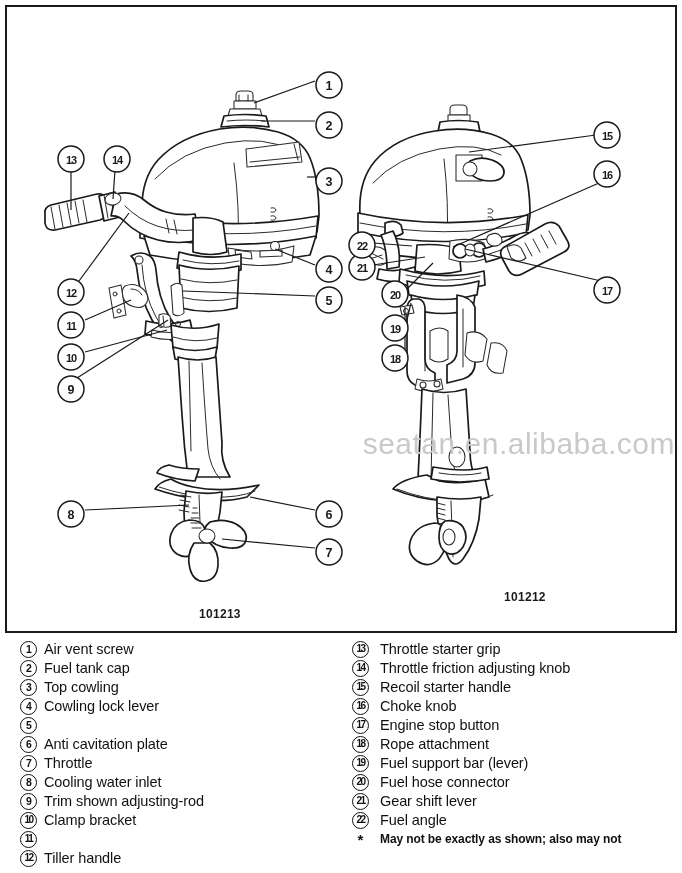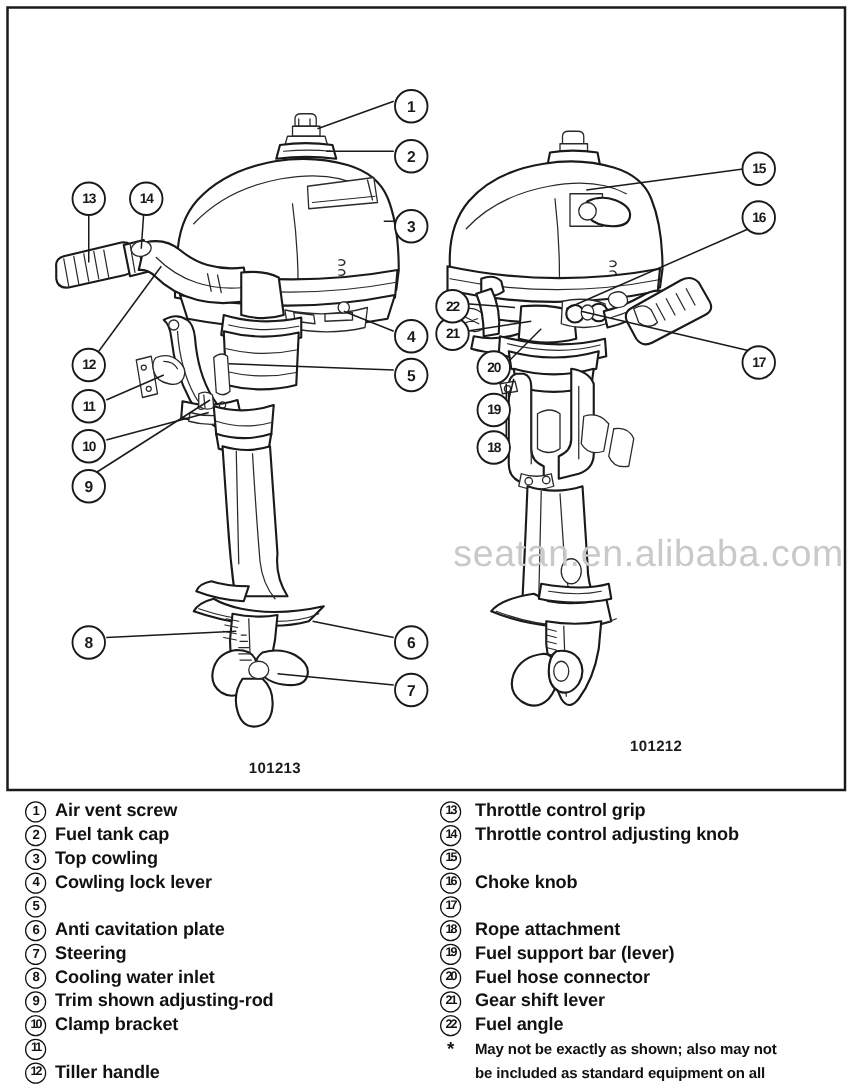--- a/index.html
+++ b/index.html
@@ -87,21 +87,21 @@
     text-align: center;
     font-weight: bold;
     letter-spacing: -0.8px;
     color: #111;
     display: inline-block;
   }
   .legend-num.wide { letter-spacing: -1.5px; font-size: 10px; }
   .legend-label {
     flex: 0 0 auto;
     font-size: 14.5px;
-    font-weight: bold;
+    font-weight: normal;
     color: #111;
     letter-spacing: -0.1px;
   }
   #legend-col-right .legend-num { margin-right: 11px; }
 
   .legend-note {
     display: flex;
     align-items: flex-start;
     white-space: normal;
   }
@@ -612,21 +612,21 @@
       </div>
       <div class="legend-item">
         <span class="legend-num">5</span>
       </div>
       <div class="legend-item">
         <span class="legend-num">6</span>
         <span class="legend-label">Anti cavitation plate</span>
       </div>
       <div class="legend-item">
         <span class="legend-num">7</span>
-        <span class="legend-label">Steering</span>
+        <span class="legend-label">Throttle</span>
       </div>
       <div class="legend-item">
         <span class="legend-num">8</span>
         <span class="legend-label">Cooling water inlet</span>
       </div>
       <div class="legend-item">
         <span class="legend-num">9</span>
         <span class="legend-label">Trim shown adjusting-rod</span>
       </div>
       <div class="legend-item">
@@ -637,35 +637,37 @@
         <span class="legend-num wide">11</span>
       </div>
       <div class="legend-item">
         <span class="legend-num wide">12</span>
         <span class="legend-label">Tiller handle</span>
       </div>
     </div>
   <div class="legend-col" id="legend-col-right">
       <div class="legend-item">
         <span class="legend-num wide">13</span>
-        <span class="legend-label">Throttle control grip</span>
+        <span class="legend-label">Throttle starter grip</span>
       </div>
       <div class="legend-item">
         <span class="legend-num wide">14</span>
-        <span class="legend-label">Throttle control adjusting knob</span>
+        <span class="legend-label">Throttle friction adjusting knob</span>
       </div>
       <div class="legend-item">
         <span class="legend-num wide">15</span>
+        <span class="legend-label">Recoil starter handle</span>
       </div>
       <div class="legend-item">
         <span class="legend-num wide">16</span>
         <span class="legend-label">Choke knob</span>
       </div>
       <div class="legend-item">
         <span class="legend-num wide">17</span>
+        <span class="legend-label">Engine stop button</span>
       </div>
       <div class="legend-item">
         <span class="legend-num wide">18</span>
         <span class="legend-label">Rope attachment</span>
       </div>
       <div class="legend-item">
         <span class="legend-num wide">19</span>
         <span class="legend-label">Fuel support bar (lever)</span>
       </div>
       <div class="legend-item">
@@ -677,18 +679,14 @@
         <span class="legend-label">Gear shift lever</span>
       </div>
       <div class="legend-item">
         <span class="legend-num wide">22</span>
         <span class="legend-label">Fuel angle</span>
       </div>
       <div class="legend-note">
         <span class="note-star">*</span>
         <span class="note-text">May not be exactly as shown; also may not</span>
       </div>
-      <div class="legend-note">
-        <span class="note-star"></span>
-        <span class="note-text">be included as standard equipment on all</span>
-      </div>
     </div>
 </div>
 
 </body></html>

